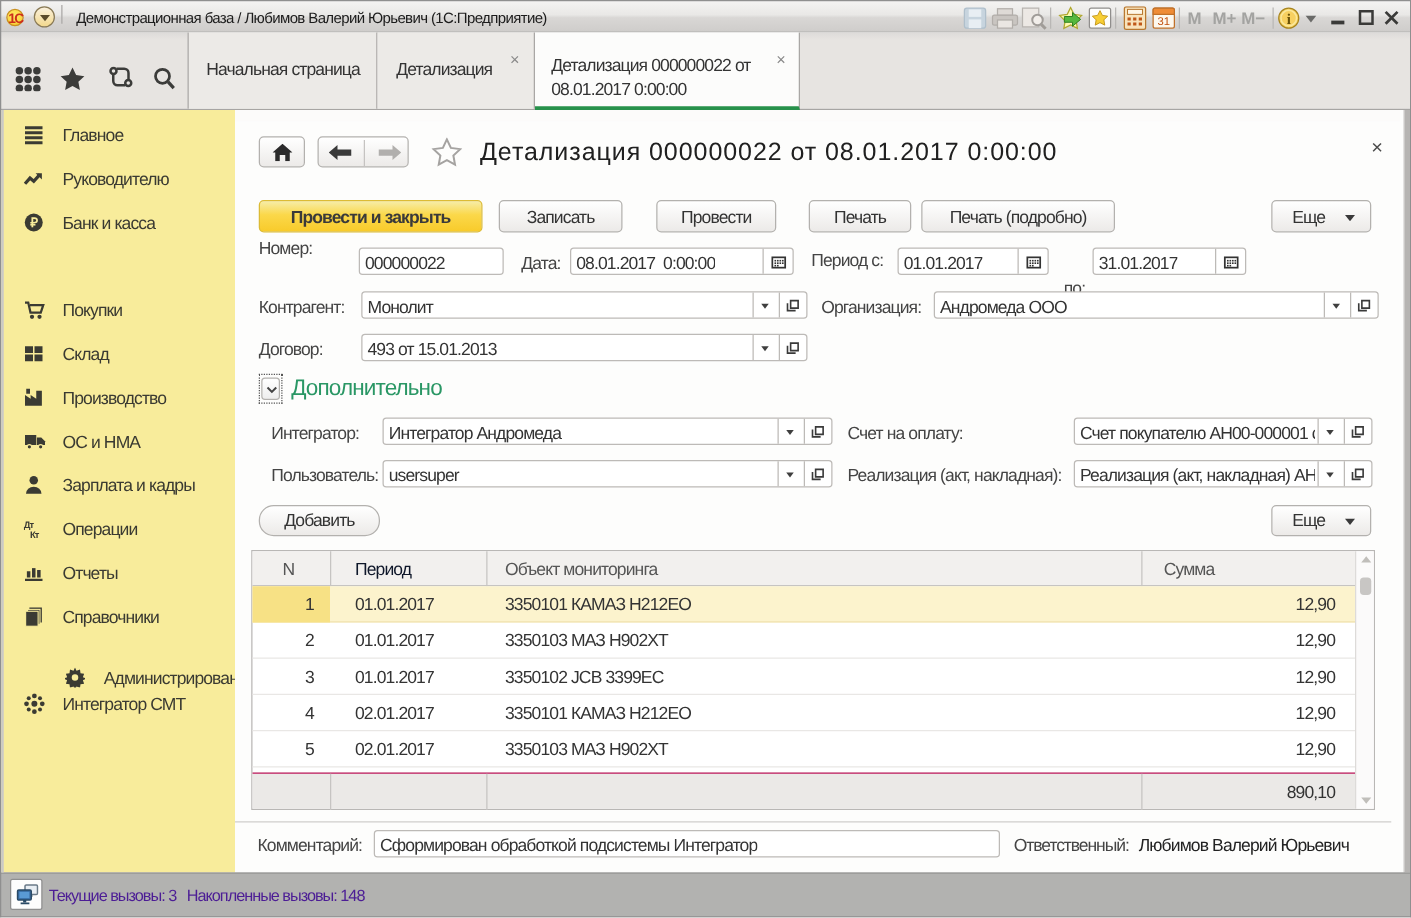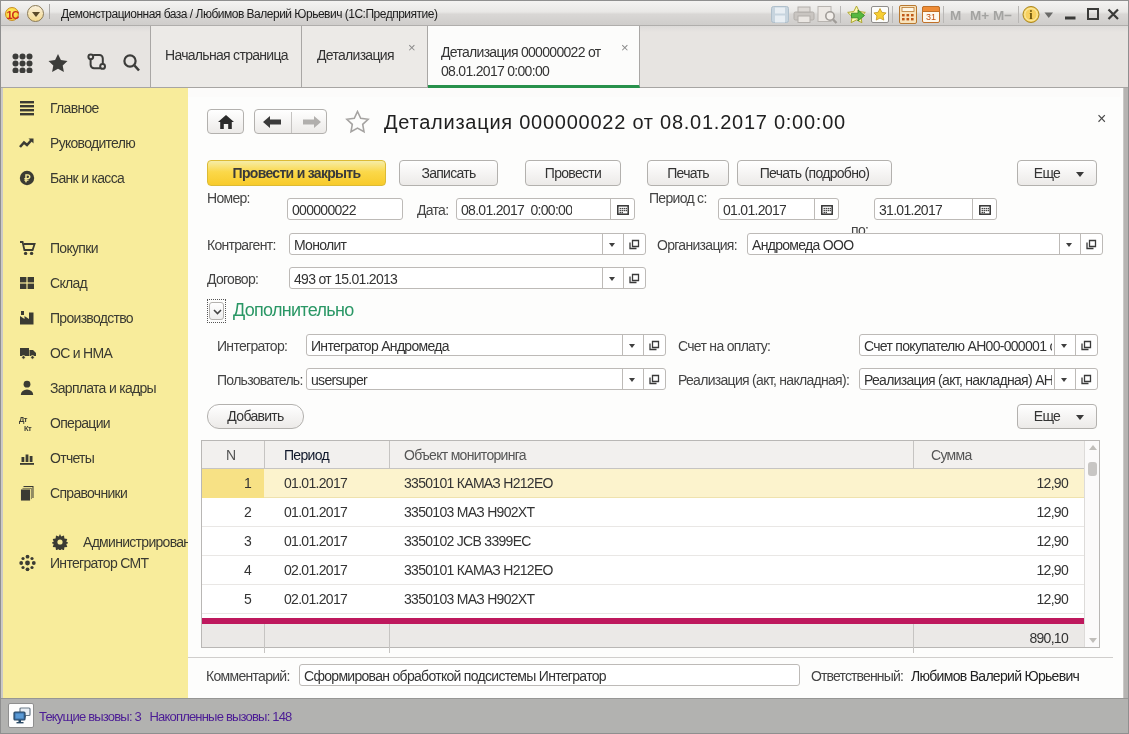--- a/index.html
+++ b/index.html
@@ -361,21 +361,21 @@
           <rect x="8.6" y="2.9" width="1.3" height="1.3"></rect>
           <rect x="2.6" y="4.9" width="1.3" height="1.3"></rect>
           <rect x="4.6" y="4.9" width="1.3" height="1.3"></rect>
           <rect x="6.6" y="4.9" width="1.3" height="1.3"></rect>
           <rect x="8.6" y="4.9" width="1.3" height="1.3"></rect>
           <rect x="2.6" y="6.9" width="1.3" height="1.3"></rect>
           <rect x="4.6" y="6.9" width="1.3" height="1.3"></rect>
         </g>
       </svg>
   </div>
-  <span class="label" style="left:461px;top:102px;">Период с:</span>
+  <span class="label" style="left:461px;top:112px;">Период с:</span>
   <div class="field" style="left:530px;top:110px;width:121px;height:22px;">
       <span class="v">01.01.2017</span>
     <div class="combo-div" style="right:23px;"></div>
     <svg class="abs" style="right:5px;top:6px;" width="12" height="10" viewBox="0 0 12 10">
         <rect x="0.8" y="0.8" width="10.4" height="8.4" fill="#fff" stroke="#333" stroke-width="1.5"></rect>
         <g fill="#333">
           <rect x="2.6" y="2.9" width="1.3" height="1.3"></rect>
           <rect x="4.6" y="2.9" width="1.3" height="1.3"></rect>
           <rect x="6.6" y="2.9" width="1.3" height="1.3"></rect>
           <rect x="8.6" y="2.9" width="1.3" height="1.3"></rect>
@@ -542,21 +542,21 @@
         <span class="go">3350101 КАМАЗ Н212ЕО</span>
         <span class="gs">12,90</span>
       </div>
     <div class="grow" style="top:144px;">
         <span class="gn">5</span>
         <span class="gp">02.01.2017</span>
         <span class="go">3350103 МАЗ Н902ХТ</span>
         <span class="gs">12,90</span>
       </div>
 
-    <div class="abs" style="left:0;top:177px;width:882px;height:29px;background:#ebe9e7;border-top:6px solid #be185d;">
+    <div class="abs" style="left:0;top:177px;width:882px;height:29px;background:#ebe9e7;border-top:1px solid #be185d;">
       <div class="abs" style="left:62px;top:0;width:1px;height:29px;background:#c6c4c2;"></div>
       <div class="abs" style="left:187px;top:0;width:1px;height:29px;background:#c6c4c2;"></div>
       <div class="abs" style="left:711px;top:0;width:1px;height:29px;background:#c6c4c2;"></div>
       <span class="abs" style="right:16px;top:6px;font-size:14px;color:#333;">890,10</span>
     </div>
 
     <div class="abs" style="left:882px;top:0;width:15px;height:206px;background:#fbfafa;border-left:1px solid #dddbd9;">
       <div class="abs" style="left:3px;top:21px;width:9px;height:14px;background:#c8c6c4;border-radius:3px;"></div>
       <div class="abs" style="left:4px;top:4px;width:0;height:0;border-left:4px solid transparent;border-right:4px solid transparent;border-bottom:5px solid #c0beba;"></div>
       <div class="abs" style="left:4px;bottom:4px;width:0;height:0;border-left:4px solid transparent;border-right:4px solid transparent;border-top:5px solid #c0beba;"></div>

